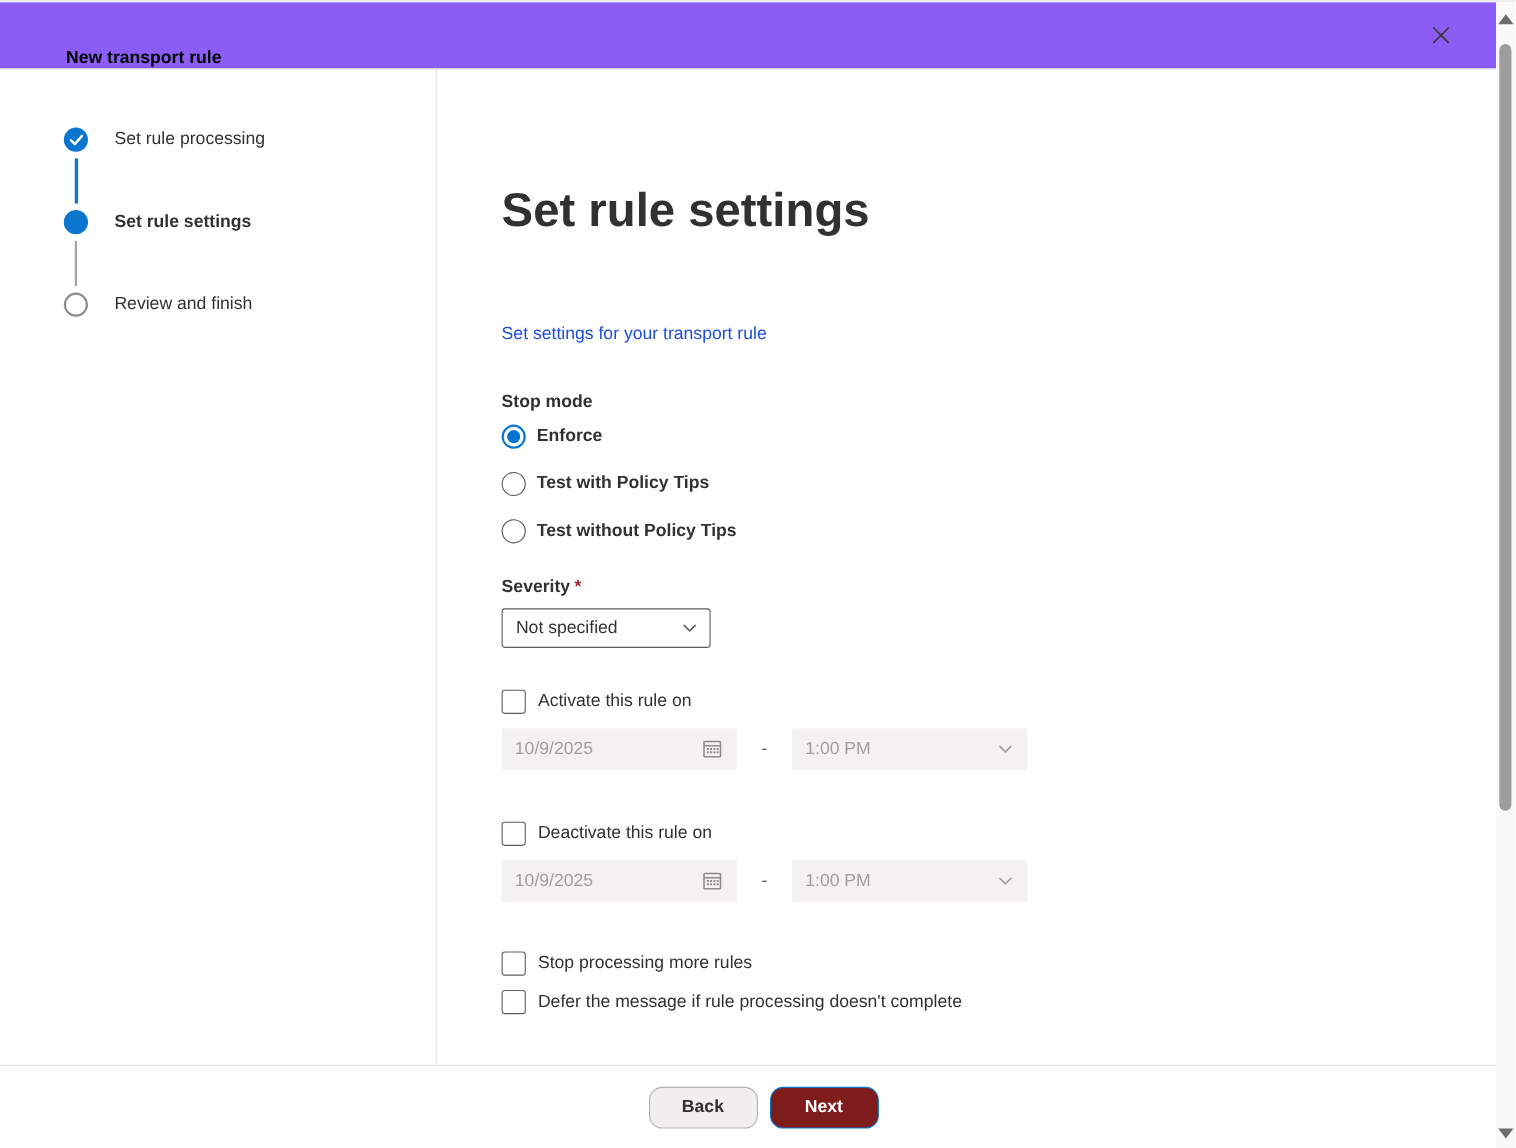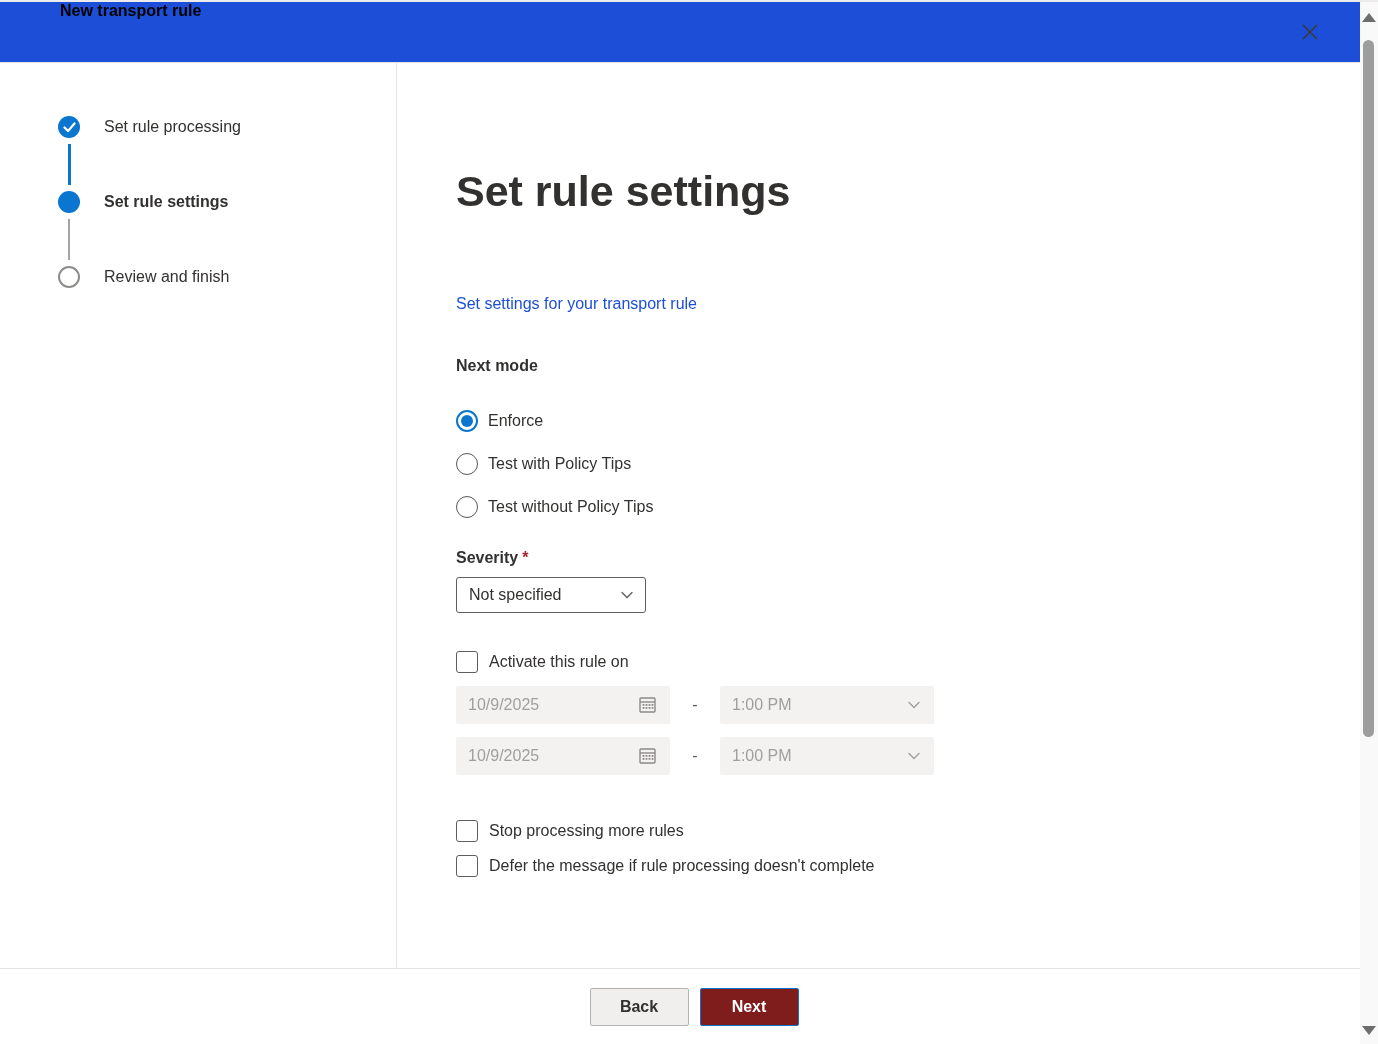--- a/index.html
+++ b/index.html
@@ -8,22 +8,22 @@
 
   .window{
     position:relative; width:1378px; height:1044px;
     background:#fff; overflow:hidden;
     border-top:2px solid #ececec;
   }
 
   
   .header{
     position:absolute; top:0; left:0; right:18px; height:61px;
-    background:#1d4ed8; border-bottom:1px solid #e5e3e1;
-    display:flex; align-items:flex-start;
+    background:#8b5cf6; border-bottom:1px solid #e5e3e1;
+    display:flex; align-items:flex-end;
   }
   .header-title{
     margin-left:60px; font-size:16px; font-weight:700; color:#000;
   }
   .close-btn{
     position:absolute; right:33px; top:50%; transform:translateY(-50%);
     width:34px; height:34px; border:none; background:transparent;
     display:flex; align-items:center; justify-content:center; cursor:pointer;
   }
 
@@ -52,21 +52,21 @@
     background:#fff; overflow:hidden; padding-left:58px;
   }
   .page-title{
     margin-top:102px; font-size:43px; font-weight:700; color:#323130;
     letter-spacing:0; line-height:1.25;
   }
   .page-subtitle{ margin-top:76px; font-size:16px; color:#1d4ed8; }
 
   .section-label{ margin-top:44px; font-size:16px; font-weight:700; color:#323130; }
 
-  .radio-group{ margin-top:33px; }
+  .radio-group{ margin-top:9px;font-weight:bold; }
   .radio-row{ display:flex; align-items:center; height:26px; margin-bottom:17px; cursor:pointer; }
   .radio-outer{
     width:22px; height:22px; border-radius:50%; flex:0 0 22px;
     border:1px solid #58565b; background:#fff;
     display:flex; align-items:center; justify-content:center;
   }
   .radio-outer.selected{ border:2px solid #0b76d0; }
   .radio-dot{ width:12px; height:12px; border-radius:50%; background:#0b76d0; }
   .radio-label{ margin-left:10px; font-size:16px; }
 
@@ -100,21 +100,21 @@
   .mt12{ margin-top:13px; }
 
   
   .footer{
     position:absolute; left:0; right:18px; bottom:0; height:76px;
     border-top:1px solid #e5e3e1; background:#fff;
     display:flex; align-items:center; justify-content:center; gap:11px;
     padding-left:28px;
   }
   .btn{
-    min-width:99px; height:38px; border-radius:2px; font-size:16px; font-weight:700;
+    min-width:99px; height:38px; border-radius:12px; font-size:16px; font-weight:700;
     font-family:"Liberation Sans", sans-serif; cursor:pointer; padding:0 18px;
   }
   .btn-secondary{ background:#f0efee; border:1px solid #b5b3b1; color:#323130; }
   .btn-primary{ background:#7f1d1d; border:1px solid #0b76d0; color:#fff; }
 
   
   .scrollbar{
     position:absolute; top:0; right:0; width:18px; height:1044px;
     background:#f9f9f9;
   }
@@ -166,21 +166,21 @@
     <div class="step" style="top:203px;">
       <div class="step-circle upcoming"></div>
       <div class="step-label">Review and finish</div>
     </div>
   </div>
 
   <div class="main">
     <h1 class="page-title">Set rule settings</h1>
     <div class="page-subtitle">Set settings for your transport rule</div>
 
-    <div class="section-label">Next mode</div>
+    <div class="section-label">Stop mode</div>
 
     <div class="radio-group">
       <div class="radio-row">
         <div class="radio-outer selected">
           <div class="radio-dot"></div>
         </div>
         <div class="radio-label">Enforce</div>
       </div>
       <div class="radio-row">
         <div class="radio-outer"></div>
@@ -233,20 +233,24 @@
       <div class="field">
         <div class="field-text">1:00 PM</div>
         <span style="display:flex;">
           <svg width="16" height="16" viewBox="0 0 16 16">
             <path d="M3 5.5 L8 10.5 L13 5.5" stroke="#a19f9d" stroke-width="1.4" fill="none" stroke-linecap="round"></path>
           </svg>
         </span>
       </div>
     </div>
 
+    <div class="check-row mt46">
+      <div class="checkbox"></div>
+      <div class="check-label">Deactivate this rule on</div>
+    </div>
     <div class="datetime-row">
       <div class="field">
         <div class="field-text">10/9/2025</div>
         <span style="display:flex;">
           <svg width="21" height="21" viewBox="0 0 21 21">
             <rect x="3" y="4" width="15" height="14" rx="1" fill="none" stroke="#8d8b89" stroke-width="1.4"></rect>
             <line x1="3" y1="8" x2="18" y2="8" stroke="#8d8b89" stroke-width="1.4"></line>
             <g fill="#8d8b89">
               <rect x="5.6" y="10" width="1.8" height="1.8"></rect>
                 <rect x="8.6" y="10" width="1.8" height="1.8"></rect>

